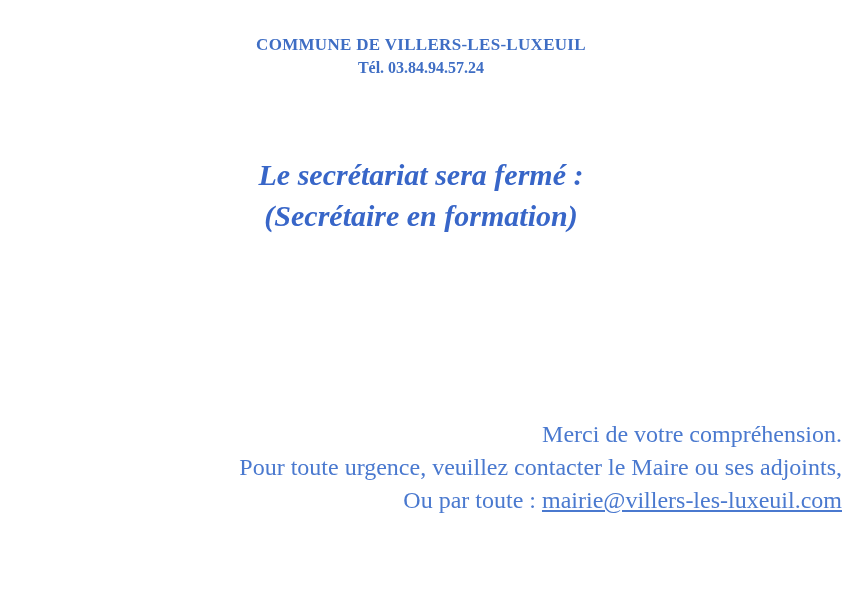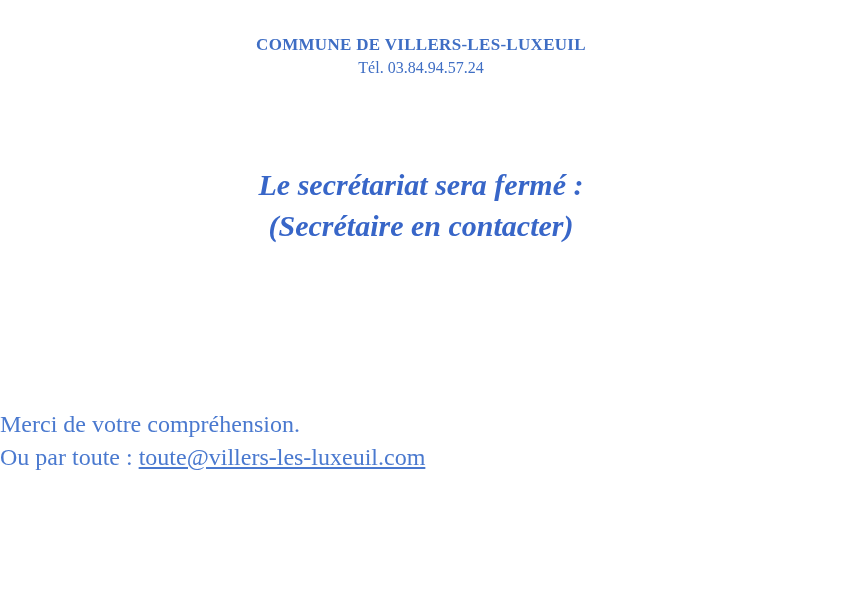--- a/index.html
+++ b/index.html
@@ -30,47 +30,47 @@
     font-family: "Liberation Serif", serif;
     font-size: 17px;
     font-weight: bold;
     letter-spacing: 0.3px;
     color: #3f6ec4;
     line-height: 1.25;
   }
   .tel-line {
     font-family: "Liberation Serif", serif;
     font-size: 16px;
-    font-weight: normal;
+    font-weight: bold;
     color: #3f6ec4;
     line-height: 1.35;
     margin-top: 2px;
   }
   .announce-block {
     position: absolute;
-    top: 165px;
+    top: 155px;
     left: 0;
     width: 842px;
     text-align: center;
     color: #3866c8;
     font-family: "Liberation Serif", serif;
     font-style: italic;
     font-weight: bold;
   }
   .announce-line {
     font-size: 30px;
     line-height: 1.36;
     white-space: nowrap;
   }
   .closing-block {
     position: absolute;
-    top: 408px;
+    top: 418px;
     left: 0;
     width: 842px;
-    text-align: left;
+    text-align: right;
     color: #4a79cf;
     font-family: "Liberation Serif", serif;
     font-size: 24px;
     line-height: 1.38;
   }
   .closing-line {
     white-space: nowrap;
   }
   .mail-link {
     text-decoration: underline;
@@ -82,23 +82,24 @@
 
 <div class="page">
 
   <div class="header-block">
     <div class="commune-line">COMMUNE DE VILLERS-LES-LUXEUIL</div>
     <div class="tel-line">Tél. 03.84.94.57.24</div>
   </div>
 
   <div class="announce-block">
     <div class="announce-line">Le secrétariat sera fermé :</div>
-    <div class="announce-line">(Secrétaire en contacter)</div>
+    <div class="announce-line">(Secrétaire en formation)</div>
   </div>
 
   <div class="closing-block">
     <div class="closing-line">Merci de votre compréhension.</div>
+    <div class="closing-line">Pour toute urgence, veuillez contacter le Maire ou ses adjoints,</div>
     <div class="closing-line">
-      <span>Ou par toute : </span><a class="mail-link" href="#">toute@villers-les-luxeuil.com</a>
+      <span>Ou par toute : </span><a class="mail-link" href="#">mairie@villers-les-luxeuil.com</a>
     </div>
   </div>
 
 </div>
 
 </body></html>

